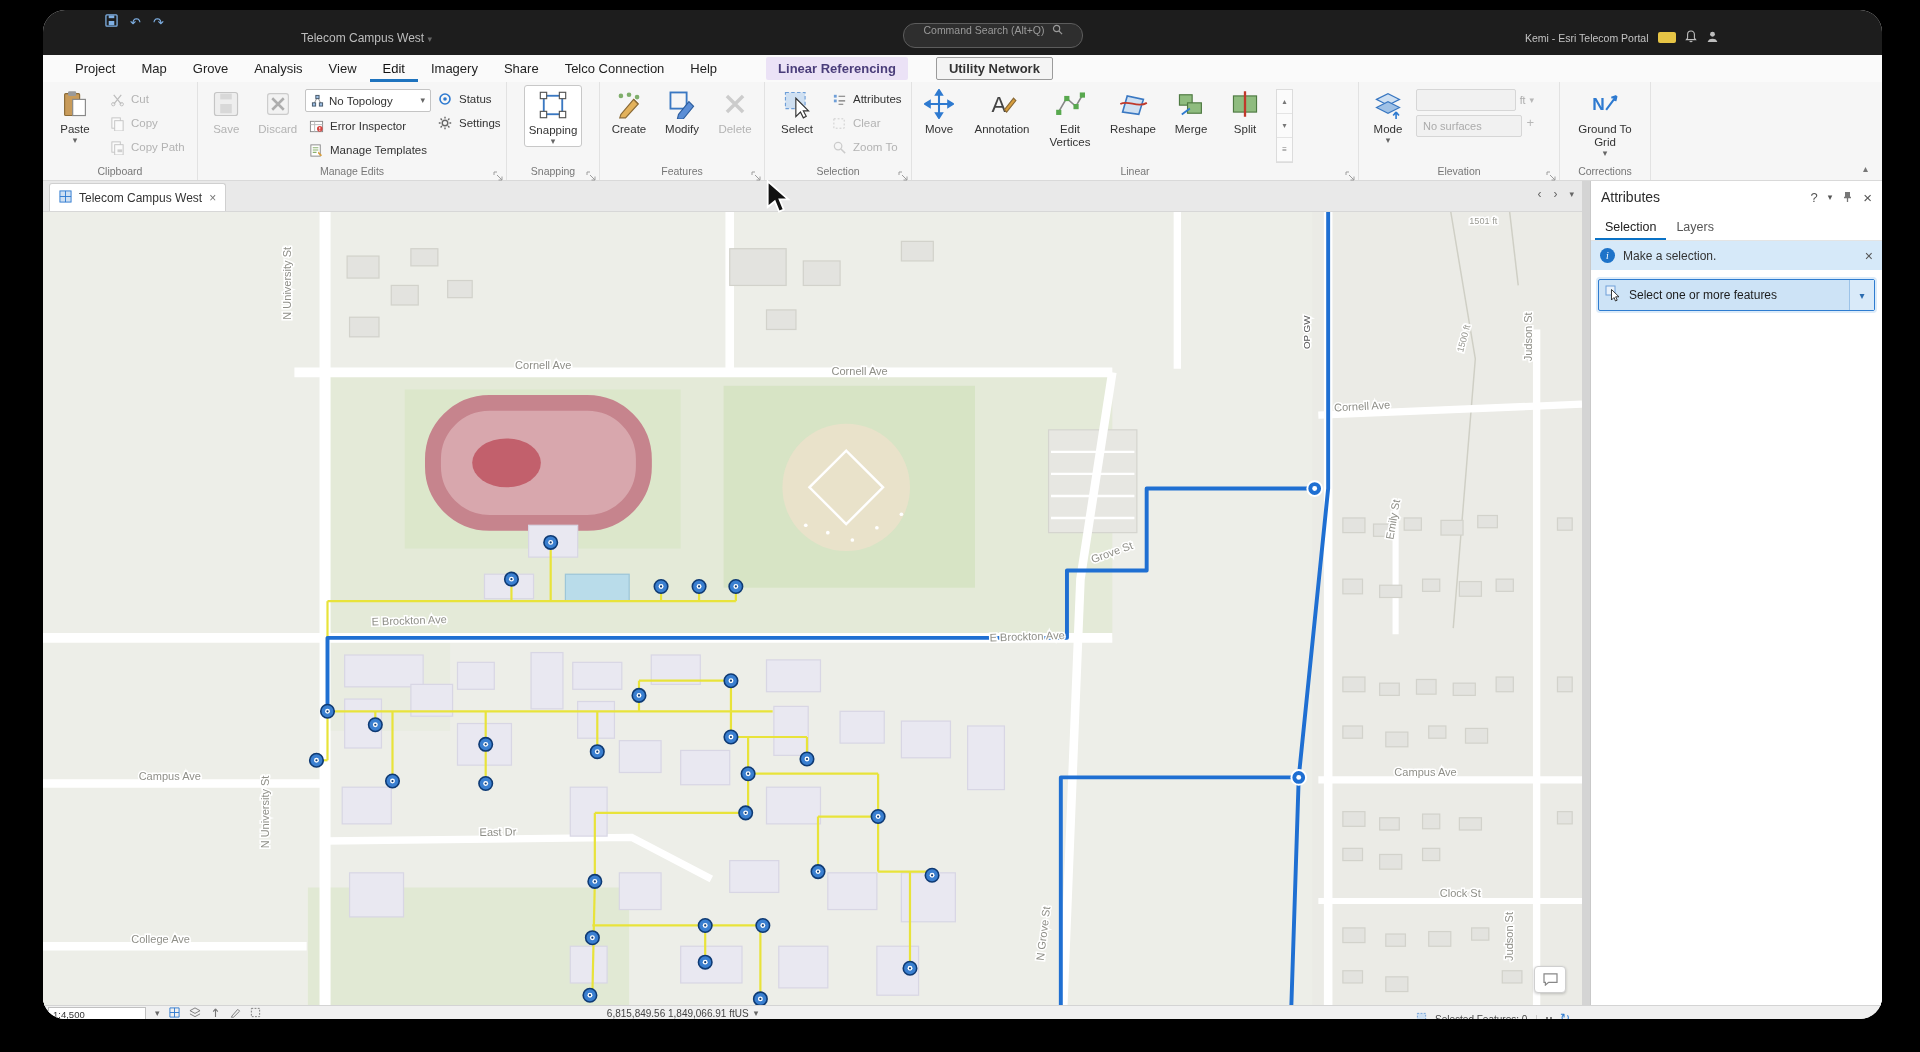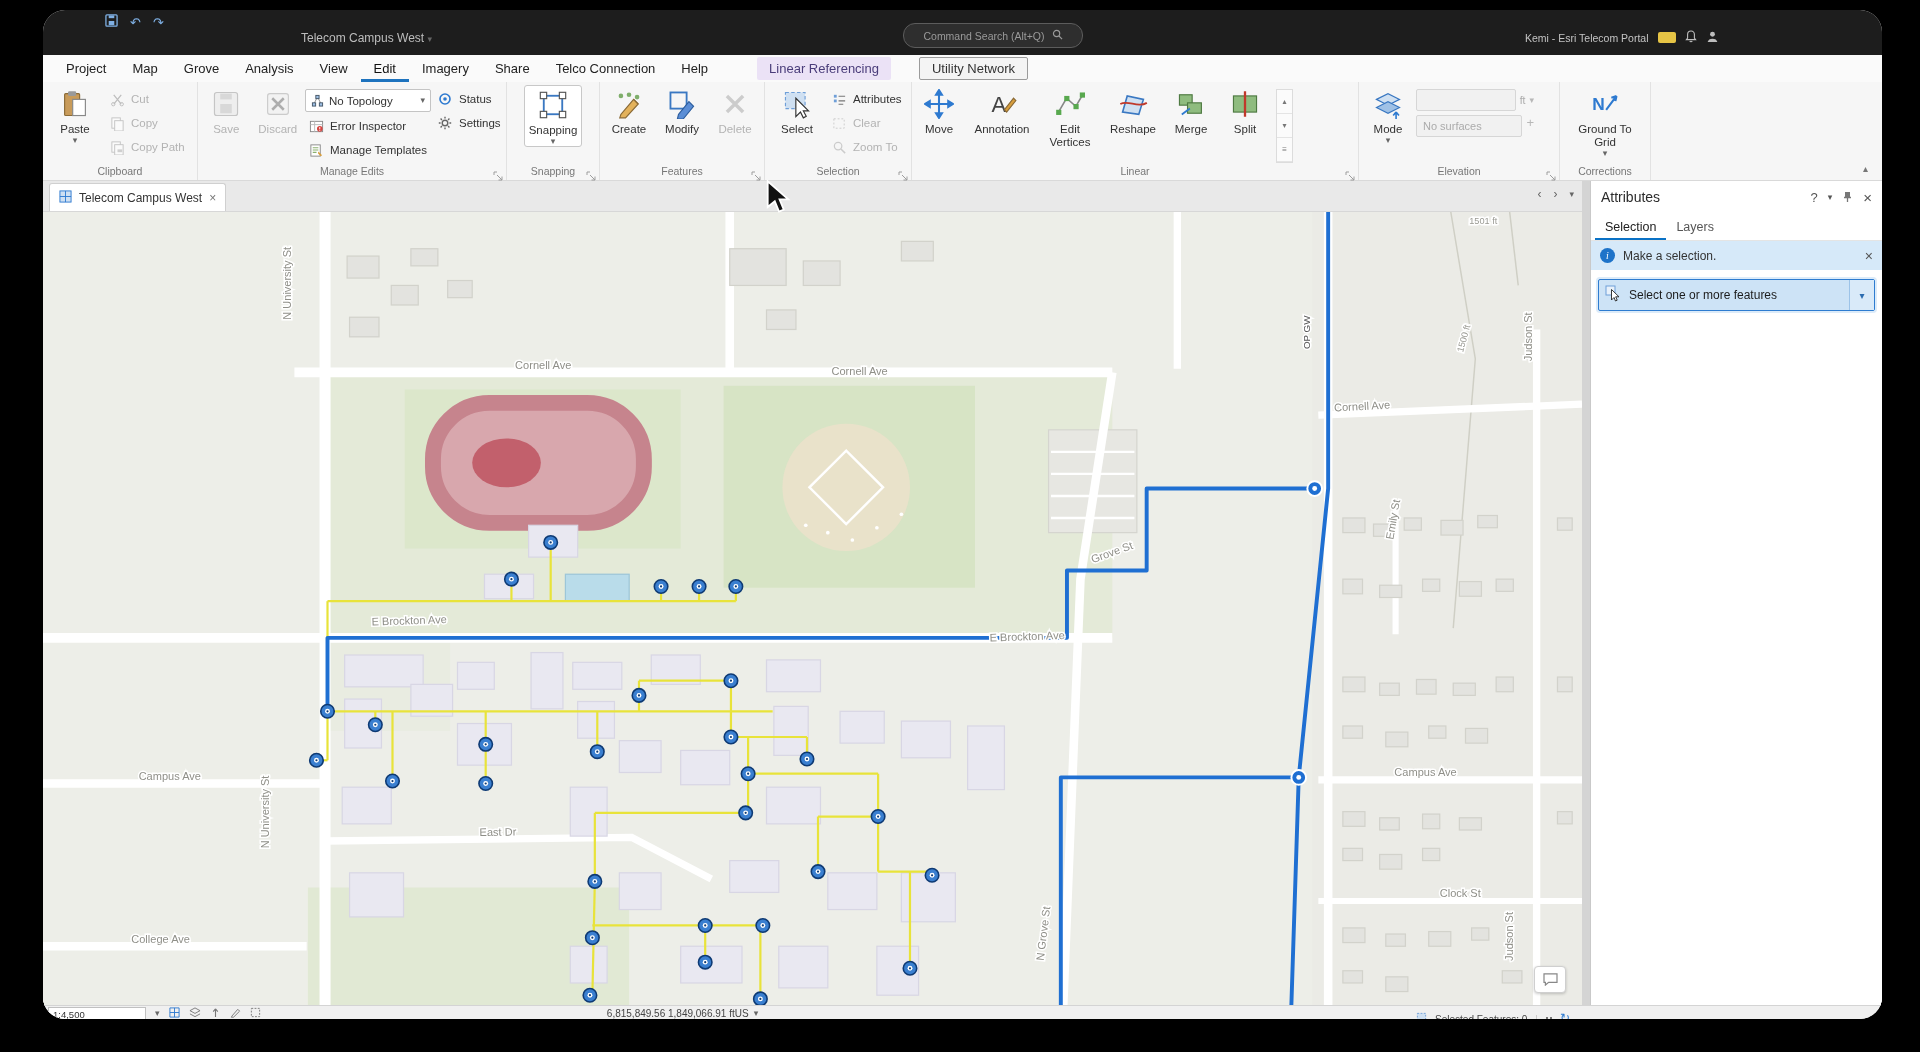--- a/index.html
+++ b/index.html
@@ -4,29 +4,29 @@
 <style>
   html,body{margin:0;padding:0;width:1920px;height:1052px;background:#000;overflow:hidden;
     font-family:"Liberation Sans",sans-serif;-webkit-font-smoothing:antialiased;}
   .window{position:absolute;left:43px;top:10px;width:1839px;height:1009px;border-radius:22px;
     overflow:hidden;background:#f6f6f6;box-shadow:0 0 30px rgba(0,0,0,.55);}
   
   .titlebar{height:45px;background:#1d1d1d;position:relative;color:#c9c9c9;}
   .qat{position:absolute;left:62px;top:4px;display:flex;gap:12px;align-items:center;color:#7fb0e4;font-size:13px;}
   .tb-title{position:absolute;left:258px;top:21px;font-size:12px;color:#bdbdbd;}
   .tb-search{position:absolute;left:860px;top:13px;width:178px;height:23px;border:1px solid #5c5c5c;
-    border-radius:12px;background:#2e2e2e;display:flex;align-items:center;justify-content:center;gap:7px;
+    border-radius:12px;background:#2e2e2e;display:flex;align-items:flex-start;justify-content:center;gap:7px;
     font-size:10.5px;color:#9a9a9a;}
   .tb-account{position:absolute;left:1482px;top:20px;display:flex;align-items:center;gap:9px;font-size:10.5px;color:#c4c4c4;}
   .badge{width:18px;height:11px;background:#e6c445;border-radius:2px;display:inline-block;}
   
-  .menurow{height:27px;background:#fafafa;display:flex;align-items:stretch;padding-left:10px;}
+  .menurow{height:27px;background:#fafafa;display:flex;align-items:stretch;padding-left:19px;}
   .mtab{padding:0 13px;font-size:13px;color:#222;display:flex;align-items:center;cursor:default;}
   .mtab.active{box-shadow:inset 0 -3px 0 #1e73be;color:#111;}
-  .ctab{padding:0 12px;font-size:13px;display:flex;align-items:center;border-radius:2px;margin:2px 0;}
+  .ctab{padding:0 12px;font-size:13px;display:flex;align-items:center;border-radius:2px;margin:2px 0;font-weight:bold;}
   .ctab-lr{background:#ebe2f6;color:#4a3d7a;margin-left:36px;}
   .ctab-un{background:#f4f4f4;border:1px solid #9b9b9b;color:#333;margin-left:28px;}
   
   .ribbon{height:98px;background:#f6f6f6;border-bottom:1px solid #d9d9d9;display:flex;position:relative;}
   .rgroup{position:relative;border-right:1px solid #e2e2e2;padding:3px 4px 18px;flex:none;}
   .rbody{display:flex;align-items:flex-start;gap:3px;height:100%;}
   .rgroup-label{position:absolute;bottom:3px;left:0;right:0;text-align:center;font-size:10.5px;color:#777;}
   .launcher{position:absolute;right:3px;bottom:3px;width:10px;height:10px;opacity:.8;}
   .rlg{width:56px;display:flex;flex-direction:column;align-items:center;padding-top:4px;
     font-size:11.5px;color:#333;text-align:center;line-height:1.15;border-radius:3px;}

